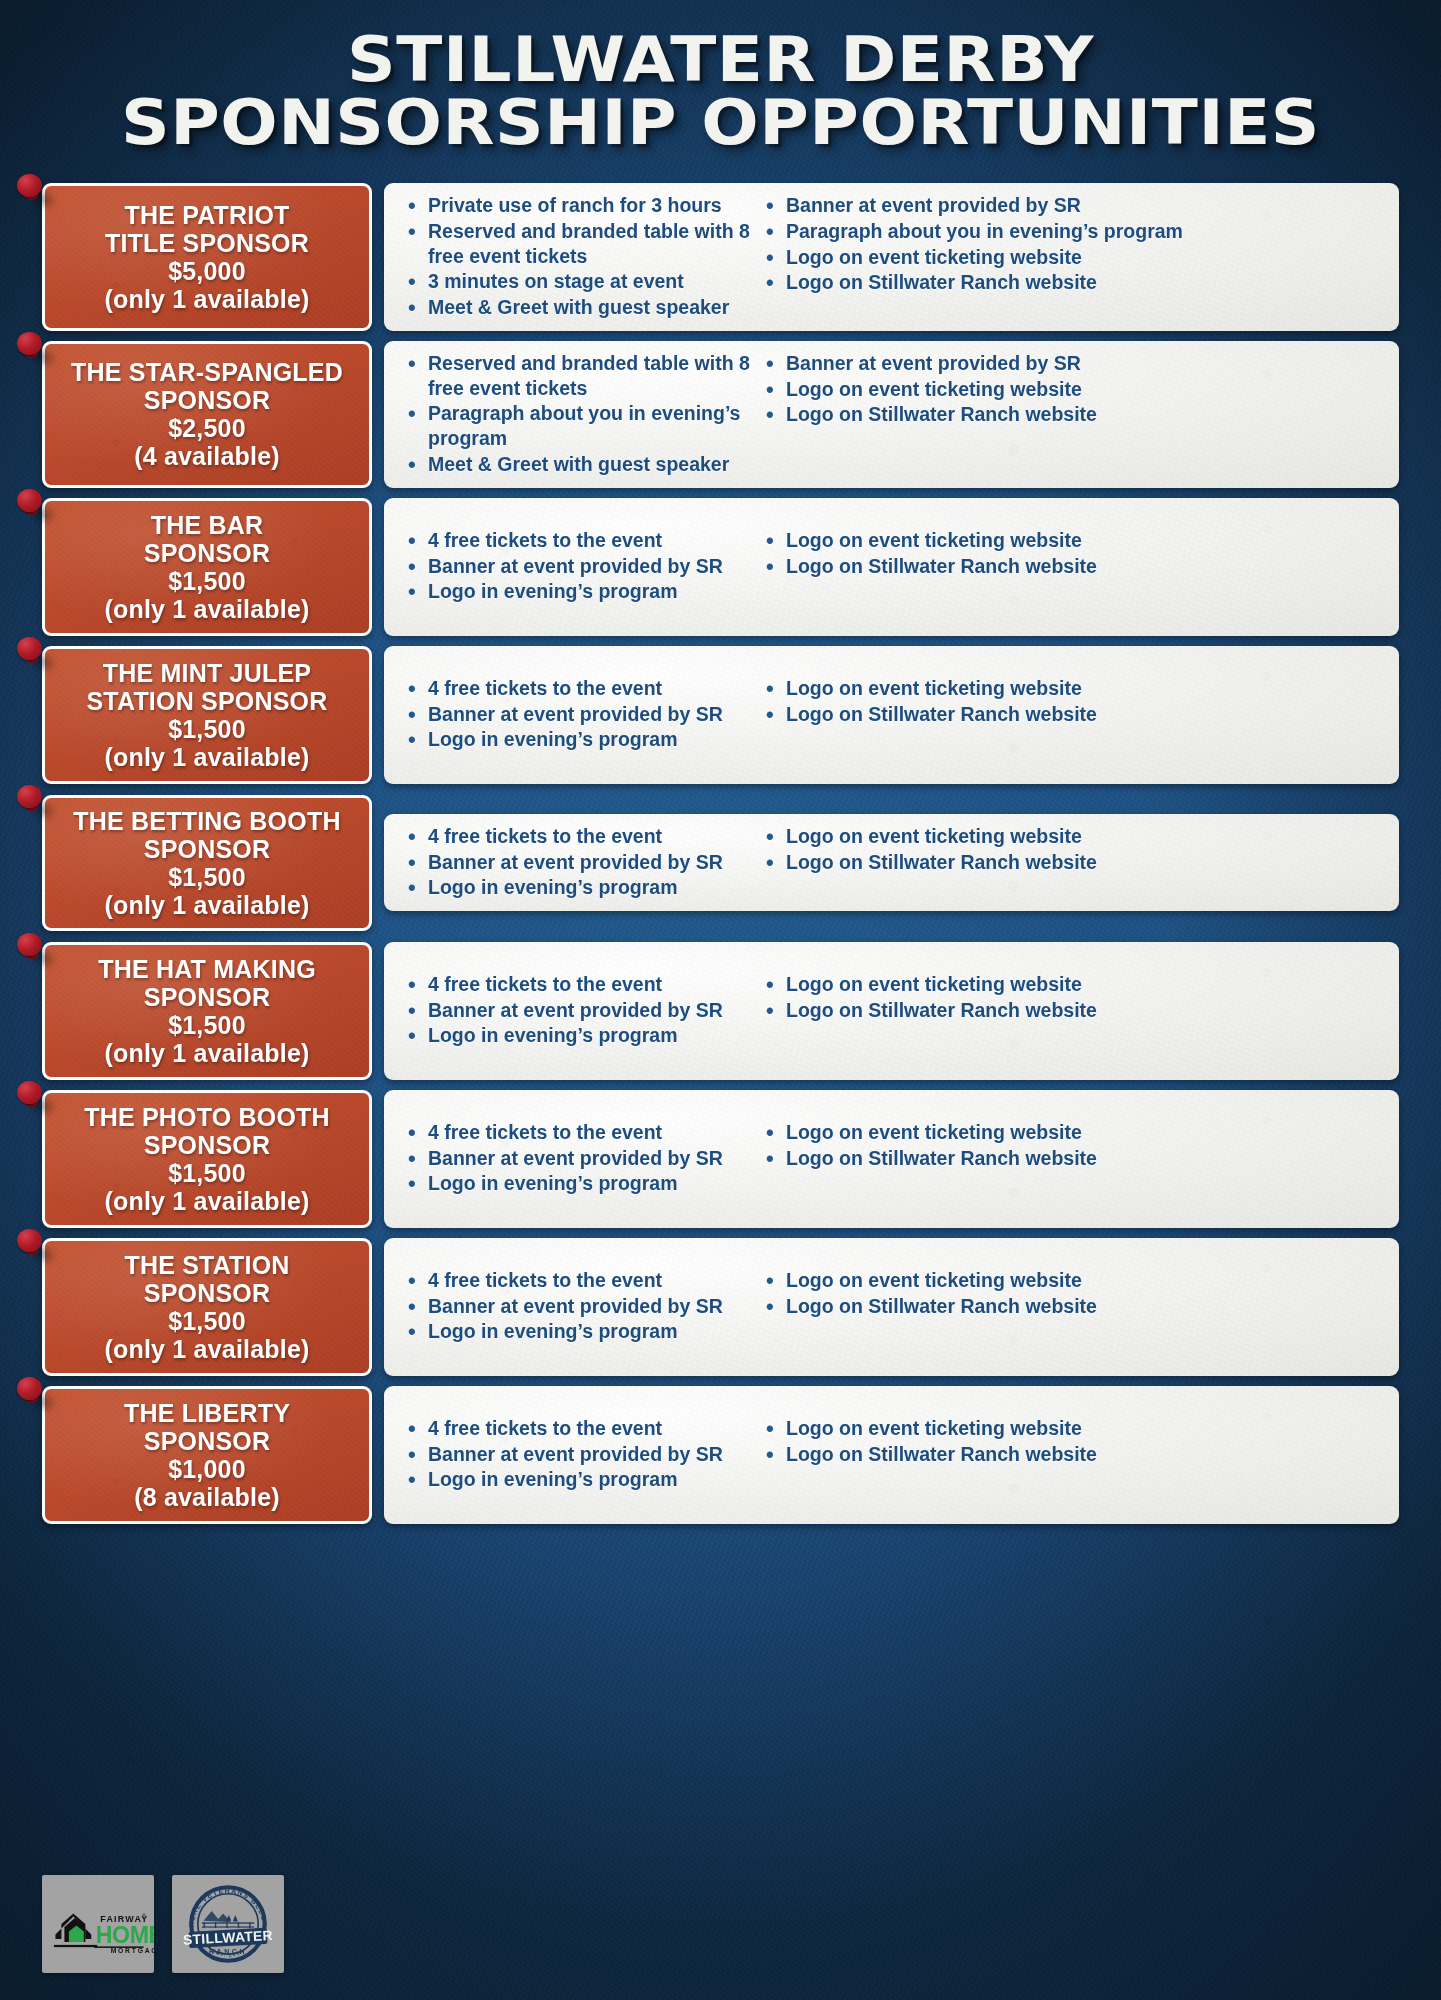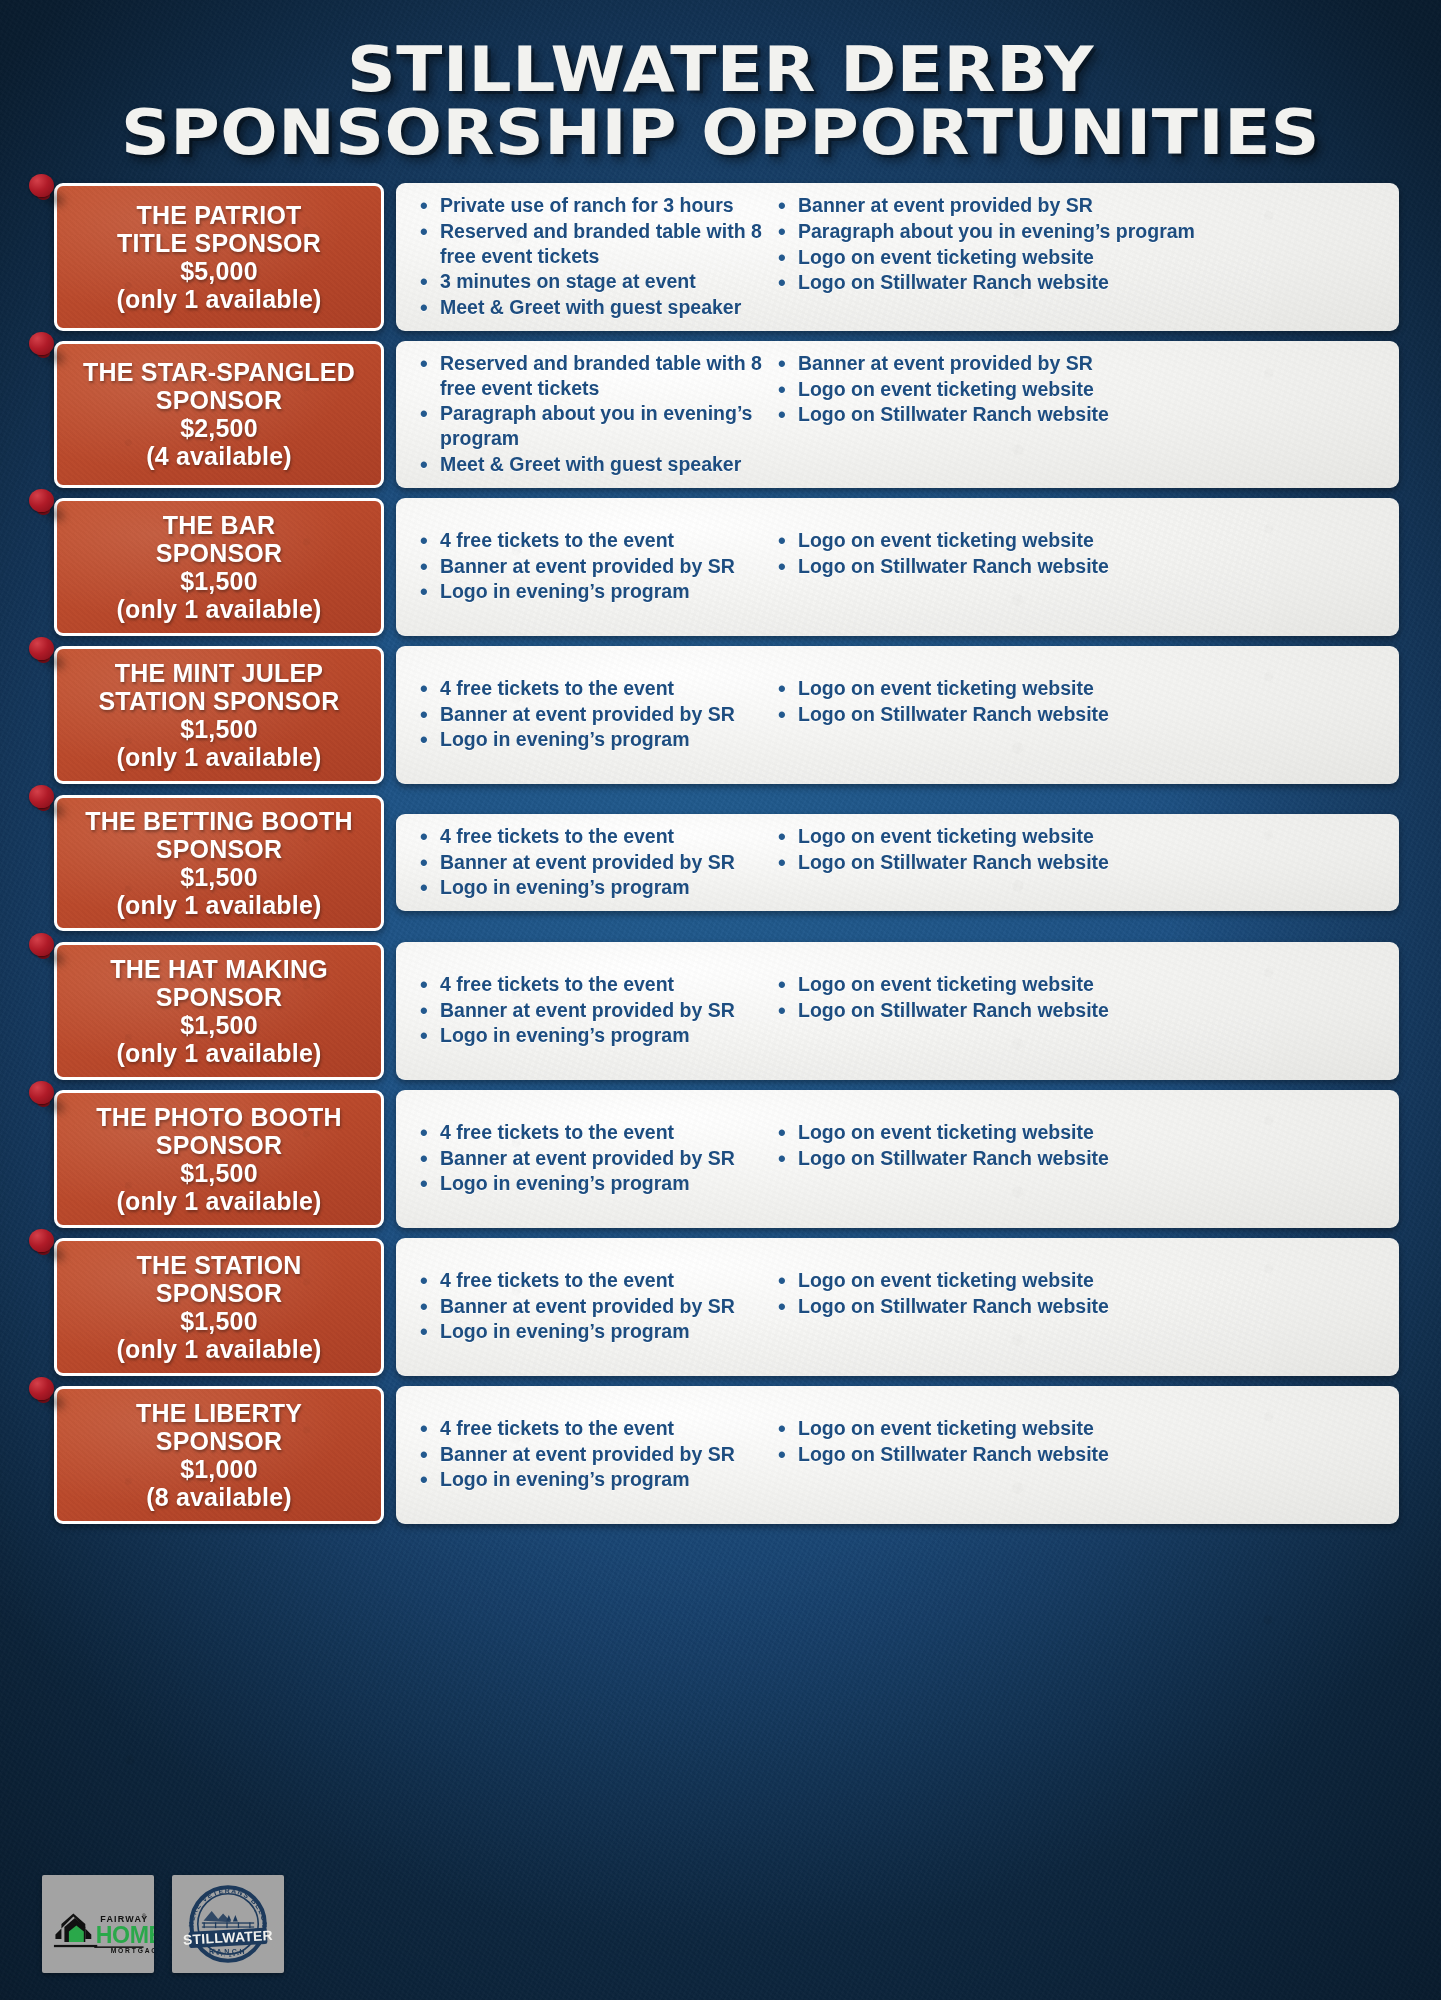--- a/index.html
+++ b/index.html
@@ -37,21 +37,21 @@
   .bg-edge {
     position: absolute;
     inset: 0;
     background: radial-gradient(ellipse 78% 70% at 50% 50%, rgba(0,0,0,0) 40%, rgba(0,0,0,.45) 100%);
   }
 
   .page { position: absolute; inset: 0; }
 
   
   .header {
-    padding-top: 38px;
+    padding-top: 28px;
     text-align: center;
   }
   .header h1 {
     font-family: "DejaVu Sans", sans-serif;
     font-weight: 700;
     font-size: 62px;
     line-height: 1.02;
     letter-spacing: 0.5px;
     color: #f2f2ef;
     text-shadow:
@@ -66,21 +66,20 @@
     position: absolute;
     left: 42px;
     right: 42px;
     top: 183px;
   }
   .row {
     display: flex;
     align-items: stretch;
     margin-bottom: 10px;
     position: relative;
-    margin-left: 12px;
   }
 
   
   .pin {
     position: absolute;
     left: -25px;
     top: -9px;
     width: 34px;
     height: 34px;
     z-index: 5;

